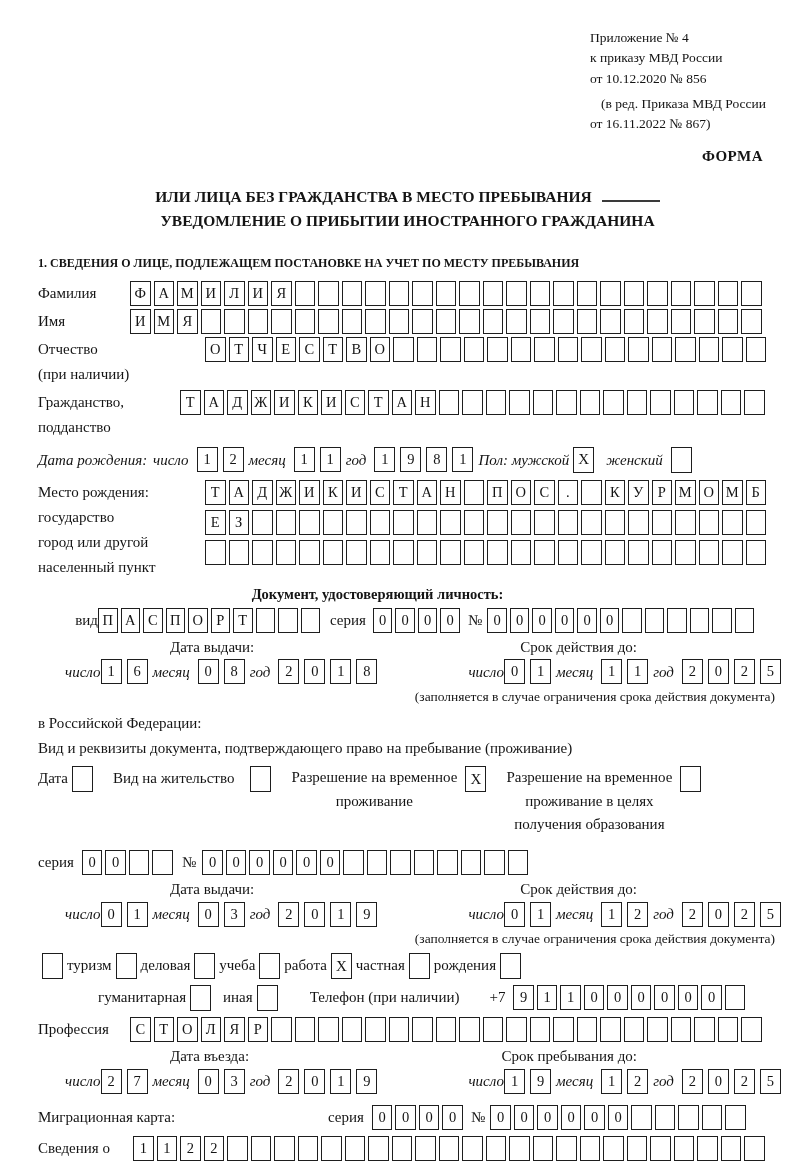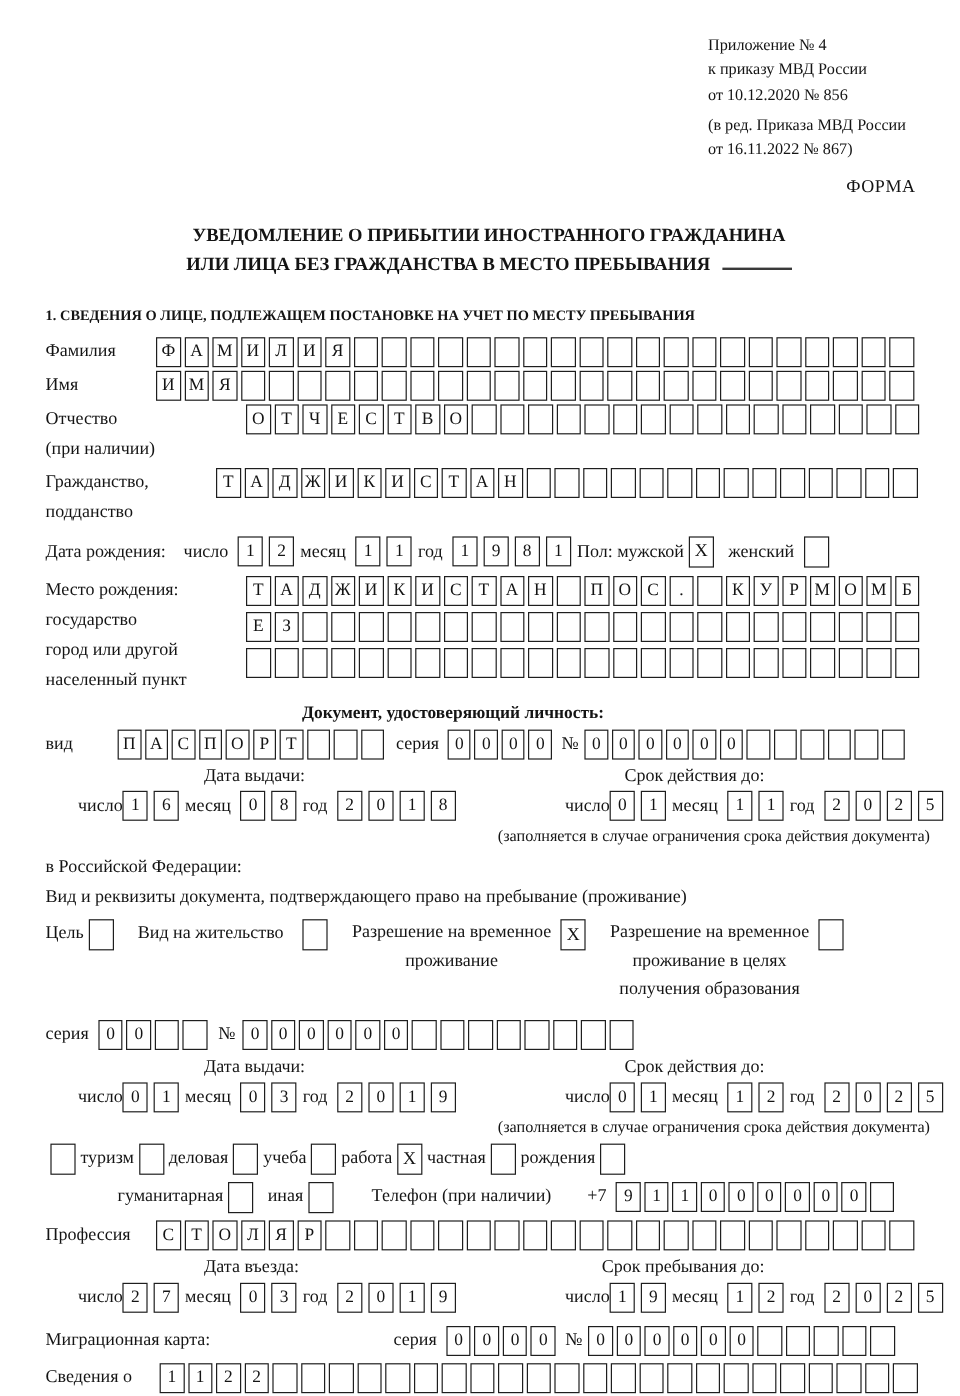--- a/index.html
+++ b/index.html
@@ -5,22 +5,22 @@
   * { margin:0; padding:0; box-sizing:border-box; }
   html,body { background:#ffffff; }
   body {
     width:800px; height:1163px;
     font-family:"Liberation Serif","DejaVu Serif",serif;
     color:#141414; overflow:hidden;
   }
   .page { width:800px; height:1163px; padding:28px 23px 20px 38px; }
 
   .hdr { margin-left:552px; font-size:13.5px; line-height:1.5; }
-  .hdr .gap { margin-top:5px; }
-  .forma { text-align:right; padding-right:14px; font-weight:normal; font-size:15px; margin-top:14px; letter-spacing:.5px; }
+  .hdr .gap { margin-top:5px;text-align:center; }
+  .forma { text-align:right; padding-right:14px; font-weight:bold; font-size:15px; margin-top:14px; letter-spacing:.5px; }
 
   .title { text-align:center; font-weight:bold; font-size:15.5px; margin-top:20px; line-height:1.5; }
   .uslot { display:inline-block; width:58px; border-bottom:2px solid #3a3a3a; height:13px; margin-left:10px; }
 
   .sec { font-weight:bold; font-size:12px; margin-top:24px; margin-bottom:10px; }
 
   .row { display:flex; align-items:flex-start; margin-bottom:3px; }
   .lbl { font-size:15px; line-height:25px; white-space:pre-line; flex:none; }
   .boxes { display:flex; flex:none; }
   .col { display:flex; flex-direction:column; }
@@ -30,31 +30,31 @@
     font-size:14.5px; flex:none; background:#fff;
   }
   .tight .cell { width:19.5px; margin-right:3px; }
   .dg .cell { width:21px; margin-right:5px; }
   .cb {
     width:21px; height:26px; border:1.6px solid #1e1e1e;
     display:inline-flex; align-items:center; justify-content:center;
     font-size:15px; margin:0 4px; flex:none; background:#fff;
   }
   .w92{width:92px;} .w142{width:142px;} .w167{width:167px;} .w95{width:95px;}
-  .w60{width:60px;} .w115{width:115px;} .w290{width:290px;}
+  .w60{width:60px;text-align:right;} .w115{width:115px;} .w290{width:290px;}
   .mr8{margin-right:8px;} .ml8{margin-left:8px;} .ml16{margin-left:16px;} .ml27{margin-left:27px;}
   .mb5{margin-bottom:5px;}
   .mt6{margin-top:6px;} .mt10{margin-top:10px;} .mt14{margin-top:14px;}
 
   .center-bold { text-align:center; font-weight:bold; font-size:14.5px; margin:6px 60px 5px 0; }
   .dheads { display:flex; font-size:15px; margin-top:6px; margin-bottom:2px; }
   .dh1 { margin-left:132px; }
   .dh2 { margin-left:auto; margin-right:140px; }
   .daterow { display:flex; align-items:center; }
-  .daterow .lbl { line-height:28px; }
+  .daterow .lbl { line-height:28px;font-style:italic; }
   .dr-right { display:flex; align-items:center; margin-left:86px; }
   .note { text-align:right; font-size:13.5px; margin:3px 2px 6px 0; }
   .para { font-size:15px; line-height:1.65; margin-top:6px; }
   .pt-label { text-align:center; white-space:pre-line; font-size:15px; line-height:1.55; flex:none; }
 </style>
 </head>
 <body>
 
 <div class="page">
 
@@ -62,24 +62,24 @@
     <div>Приложение № 4</div>
     <div>к приказу МВД России</div>
     <div>от 10.12.2020 № 856</div>
     <div class="gap">(в ред. Приказа МВД России</div>
     <div>от 16.11.2022 № 867)</div>
   </div>
 
   <div class="forma">ФОРМА</div>
 
   <div class="title">
-    <div>УВЕДОМЛЕНИЕ О ПРИБЫТИИ ИНОСТРАННОГО ГРАЖДАНИНА</div>
     <div>
       <span>ИЛИ ЛИЦА БЕЗ ГРАЖДАНСТВА В МЕСТО ПРЕБЫВАНИЯ</span><span class="uslot"></span>
     </div>
+    <div>УВЕДОМЛЕНИЕ О ПРИБЫТИИ ИНОСТРАННОГО ГРАЖДАНИНА</div>
   </div>
 
   <div class="sec">1. СВЕДЕНИЯ О ЛИЦЕ, ПОДЛЕЖАЩЕМ ПОСТАНОВКЕ НА УЧЕТ ПО МЕСТУ ПРЕБЫВАНИЯ</div>
 
   <div class="row">
     <span class="lbl w92">Фамилия</span>
     <span class="boxes">
         <span class="cell">Ф</span>
         <span class="cell">А</span>
         <span class="cell">М</span>
@@ -401,21 +401,21 @@
     </span>
   </div>
   <div class="note">(заполняется в случае ограничения срока действия документа)</div>
 
   <div class="para">
     <div>в Российской Федерации:</div>
     <div>Вид и реквизиты документа, подтверждающего право на пребывание (проживание)</div>
   </div>
 
   <div class="row mt6">
-    <span class="lbl">Цель</span>
+    <span class="lbl">Дата</span>
     <span class="cb"></span>
     <span class="lbl ml16">Вид на жительство</span>
     <span class="cb ml16"></span>
     <span class="pt-label ml16">Разрешение на временное
 проживание</span>
     <span class="cb ml8">X</span>
     <span class="pt-label ml16">Разрешение на временное
 проживание в целях
 получения образования</span>
     <span class="cb ml8"></span>

